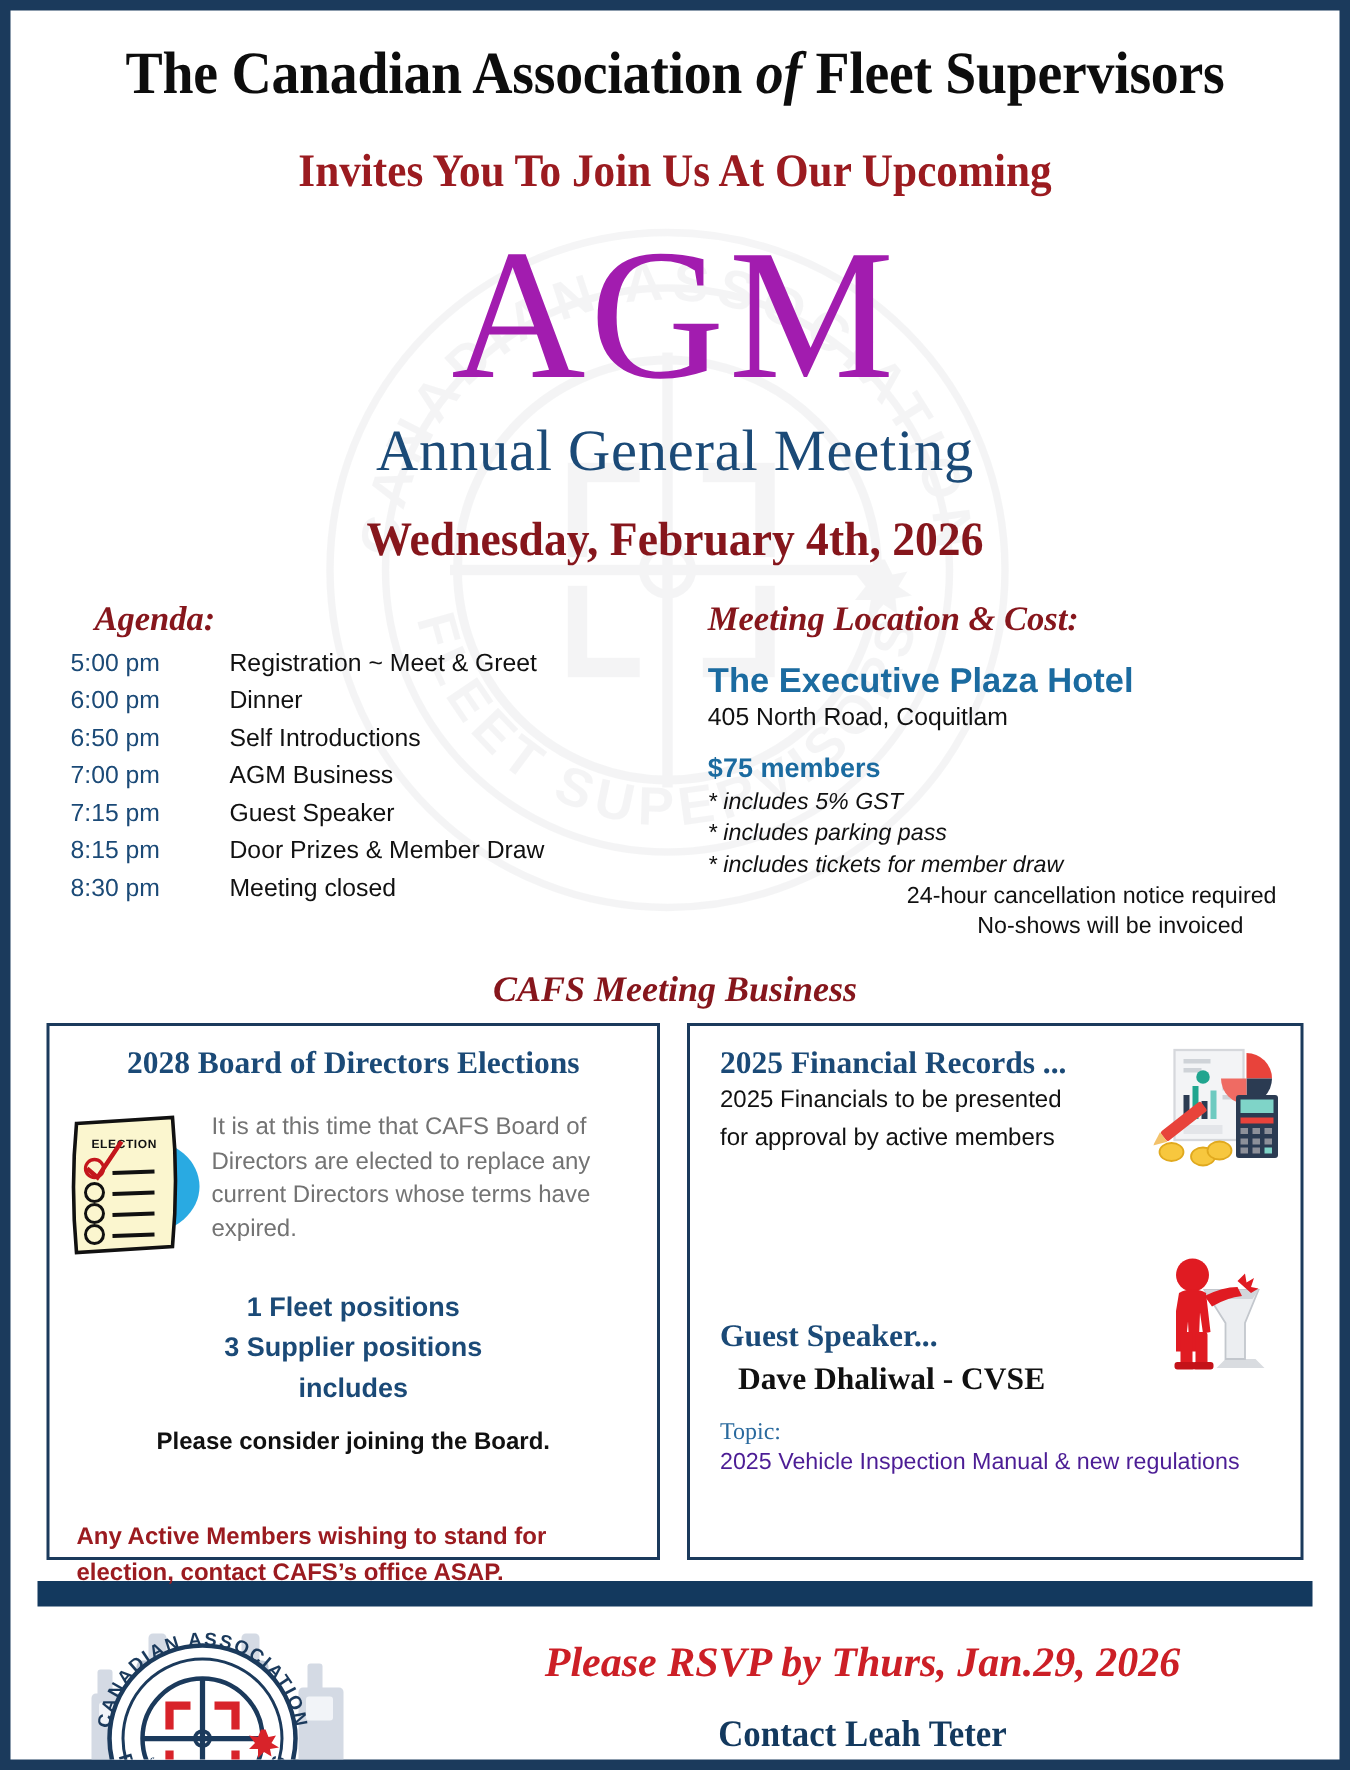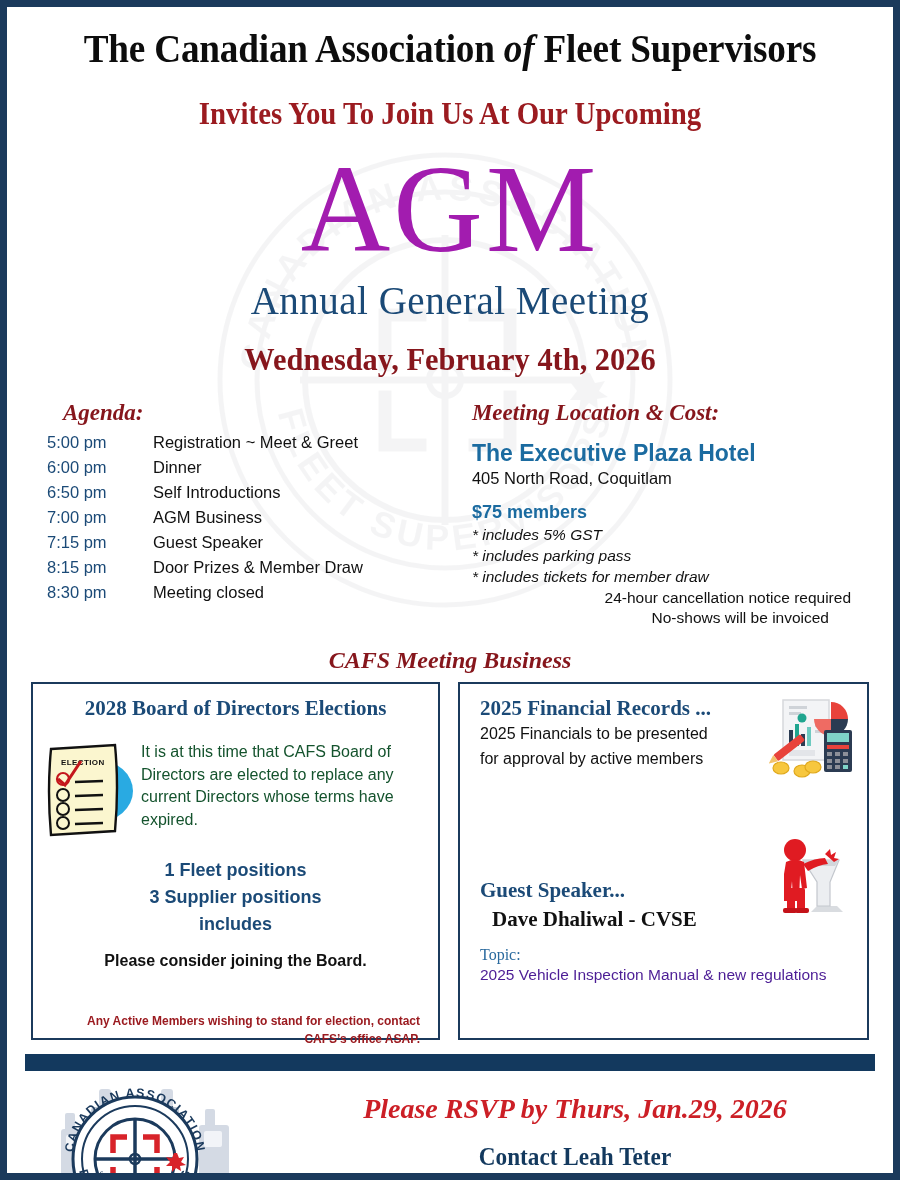--- a/index.html
+++ b/index.html
@@ -185,21 +185,21 @@
     color: #1b4a77;
     margin-top: 12px;
   }
 
   
   #elect-row { display: flex; margin-top: 18px; padding: 0 12px 0 8px; }
   #elect-icon { width: 100px; flex: none; position: relative; }
   #elect-text {
     font-family: "Liberation Sans", sans-serif;
     font-size: 16px;
-    color: #14532d;
+    color: #737373;
     line-height: 1.42;
     padding-top: 2px;
   }
   .pos-line {
     text-align: center;
     font-family: "Liberation Sans", sans-serif;
     font-weight: bold;
     font-size: 18px;
     color: #1b4a77;
     line-height: 1.5;
@@ -207,24 +207,24 @@
   #pos-block { margin-top: 14px; }
   #consider {
     text-align: center;
     font-family: "Liberation Sans", sans-serif;
     font-weight: bold;
     font-size: 16px;
     color: #111;
     margin-top: 14px;
   }
   #stand-note {
-    text-align: right;
-    font-family: "Liberation Sans", sans-serif;
-    font-weight: bold;
-    font-size: 12px;
+    text-align: left;
+    font-family: "Liberation Sans", sans-serif;
+    font-weight: bold;
+    font-size: 16px;
     color: #9b1b20;
     line-height: 1.5;
     margin-top: 42px;
     padding: 0 18px;
   }
 
   
   .rb-pad { padding: 0 16px 0 20px; }
   .rb-title {
     font-family: "Liberation Serif", serif;

